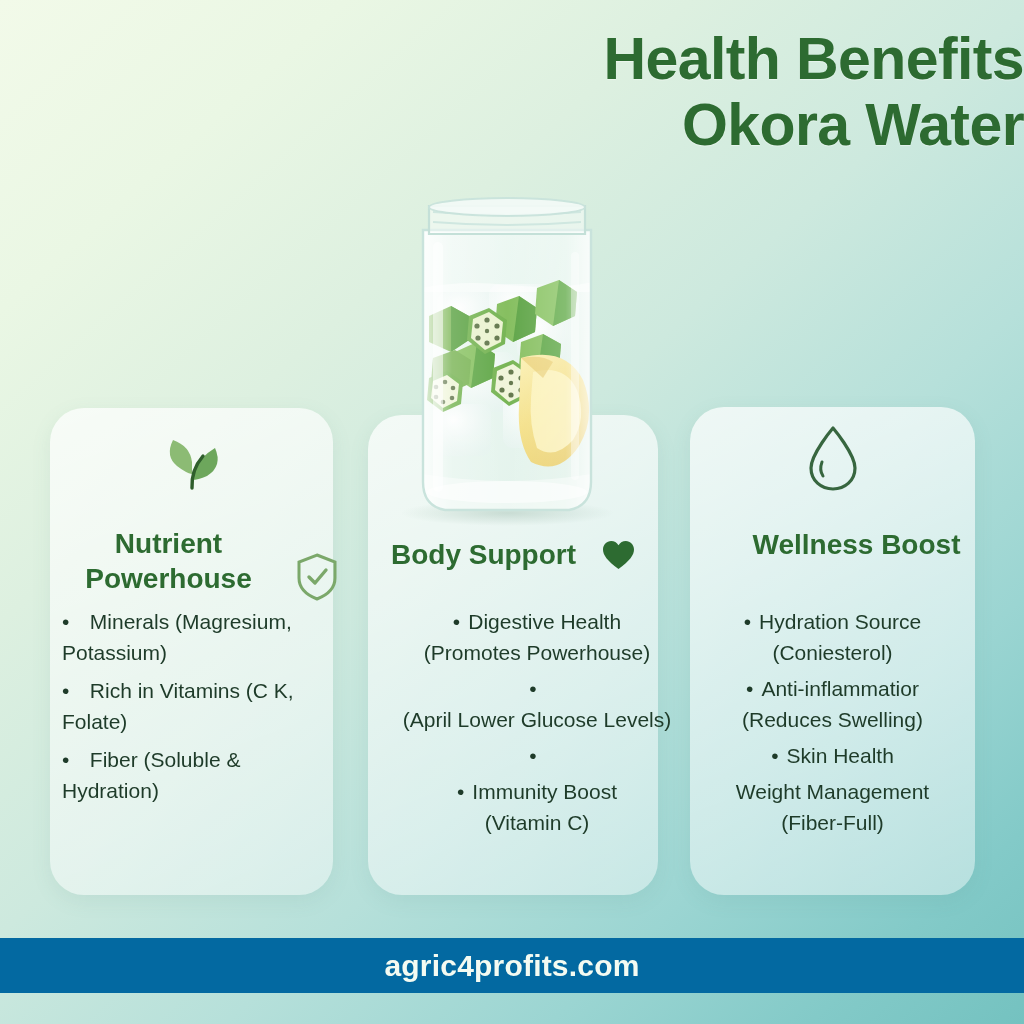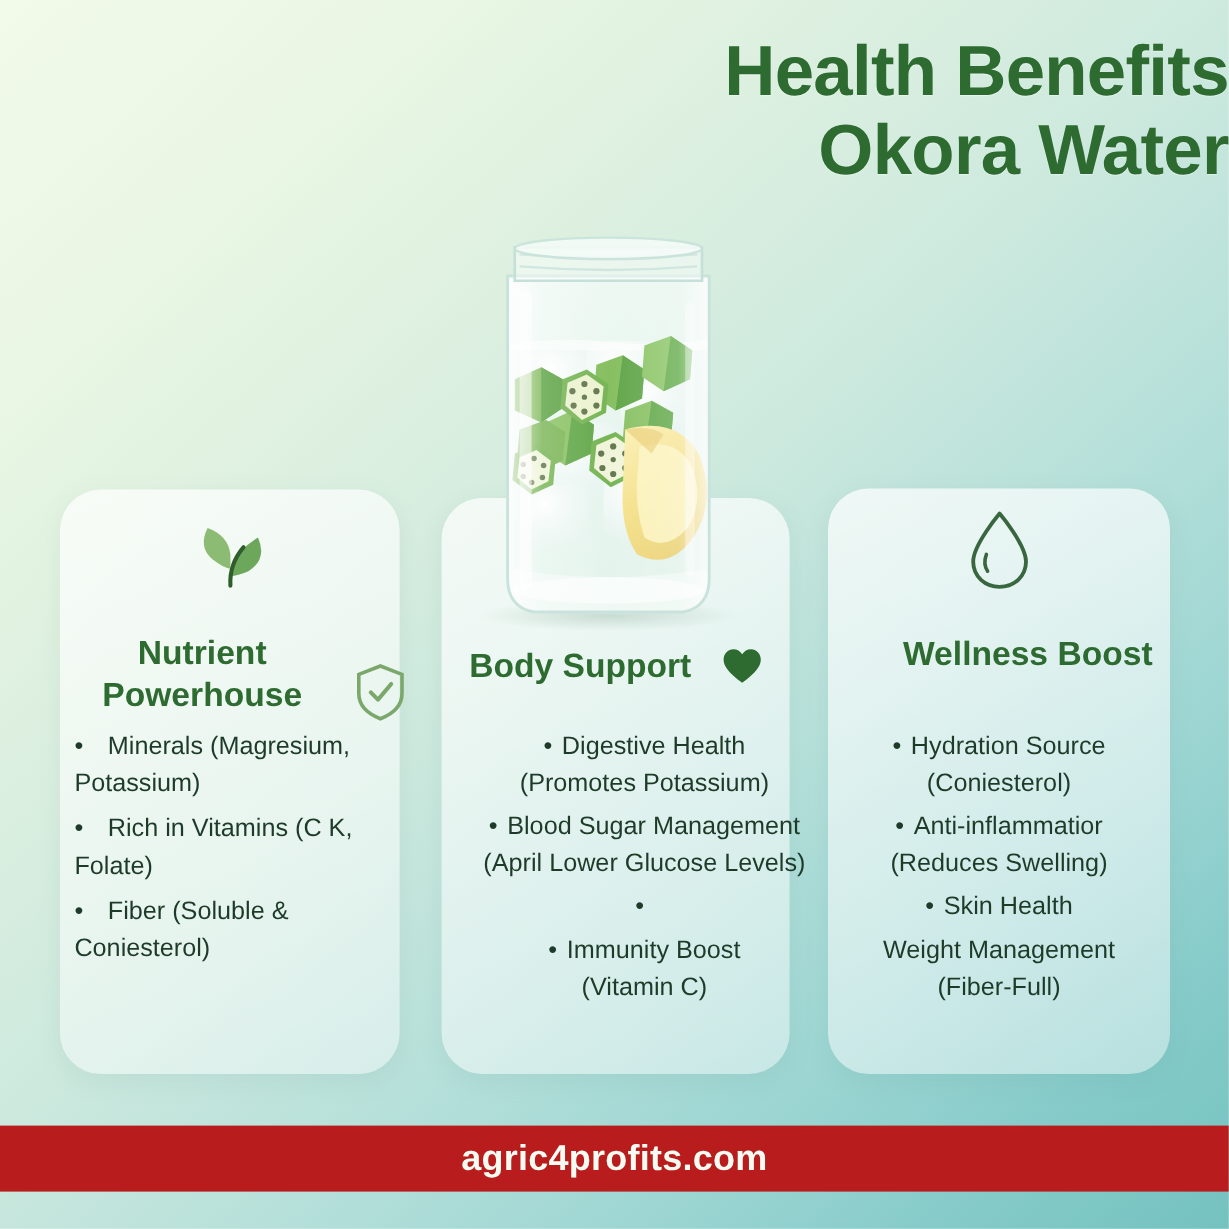--- a/index.html
+++ b/index.html
@@ -152,21 +152,21 @@
 
   .bullet .l2 { display: block; }
 
   
   .footer-band {
     position: absolute;
     left: 0;
     top: 938px;
     width: 1024px;
     height: 55px;
-    background: #b91c1c;
+    background: #0369a1;
     display: flex;
     align-items: center;
     justify-content: center;
     z-index: 8;
   }
   .footer-text {
     color: #f4fbf2;
     font-weight: bold;
     font-size: 30px;
     letter-spacing: 0.2px;
@@ -325,45 +325,45 @@
   <span class="bullet">
     <span>Minerals (Magresium,</span>
     <span class="l2">Potassium)</span>
   </span>
   <span class="bullet">
     <span>Rich in Vitamins (C K,</span>
     <span class="l2">Folate)</span>
   </span>
   <span class="bullet">
     <span>Fiber (Soluble &amp;</span>
-    <span class="l2">Coniesterol)</span>
+    <span class="l2">Hydration)</span>
   </span>
 </div>
 
 <div class="card" id="card-2"></div>
 
 <div class="card-heading" id="heading-2">
   <span class="heading-inline">
     <span>Body Support</span>
     <span>
       <svg width="33" height="30" viewBox="0 0 33 30" style="display:block;">
         <path d="M16.5 29 C5 20.5 1 15 1 9.5 C1 4.8 4.7 1 9.2 1 C12.2 1 14.9 2.6 16.5 5.2
                  C18.1 2.6 20.8 1 23.8 1 C28.3 1 32 4.8 32 9.5 C32 15 28 20.5 16.5 29 Z" fill="#2d6b31"></path>
       </svg>
     </span>
   </span>
 </div>
 
 <div class="bullets" id="bullets-2">
   <span class="bullet">
     <span class="dot"></span><span>Digestive Health</span>
-    <span class="l2">(Promotes Potassium)</span>
-  </span>
-  <span class="bullet">
-    <span class="dot"></span><span>Blood Sugar Management</span>
+    <span class="l2">(Promotes Powerhouse)</span>
+  </span>
+  <span class="bullet">
+    <span class="dot"></span>
     <span class="l2">(April Lower Glucose Levels)</span>
   </span>
   <span class="bullet">
     <span class="dot"></span>
   </span>
   <span class="bullet">
     <span class="dot"></span><span>Immunity Boost</span>
     <span class="l2">(Vitamin C)</span>
   </span>
 </div>

